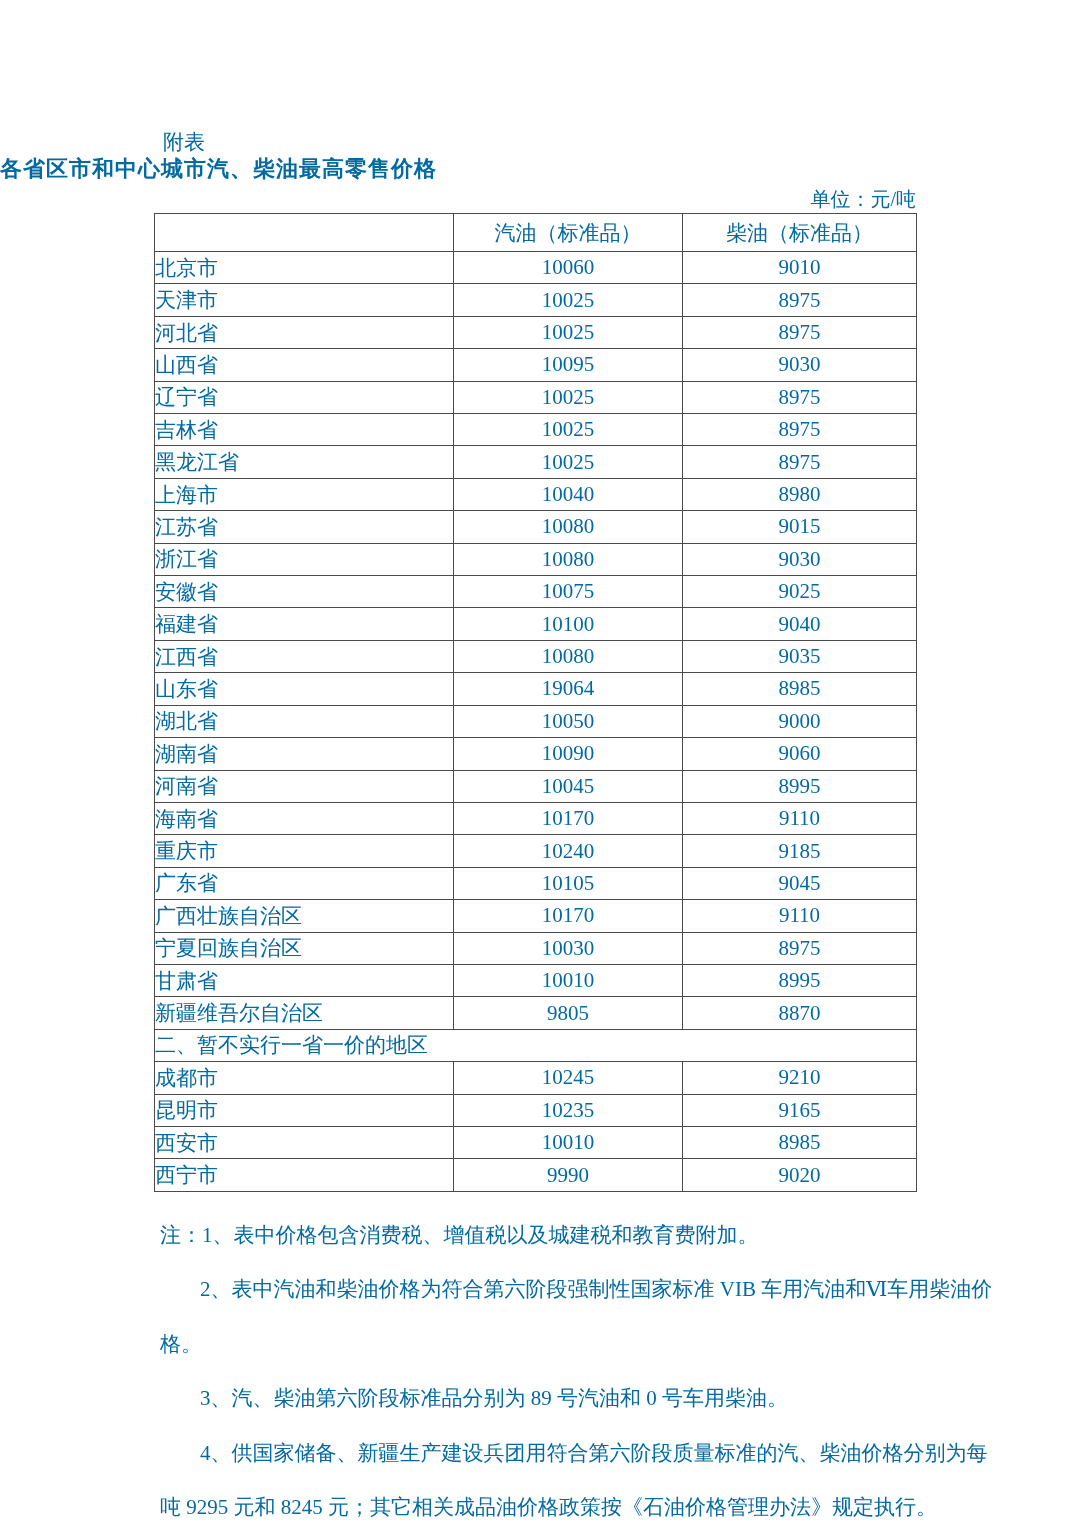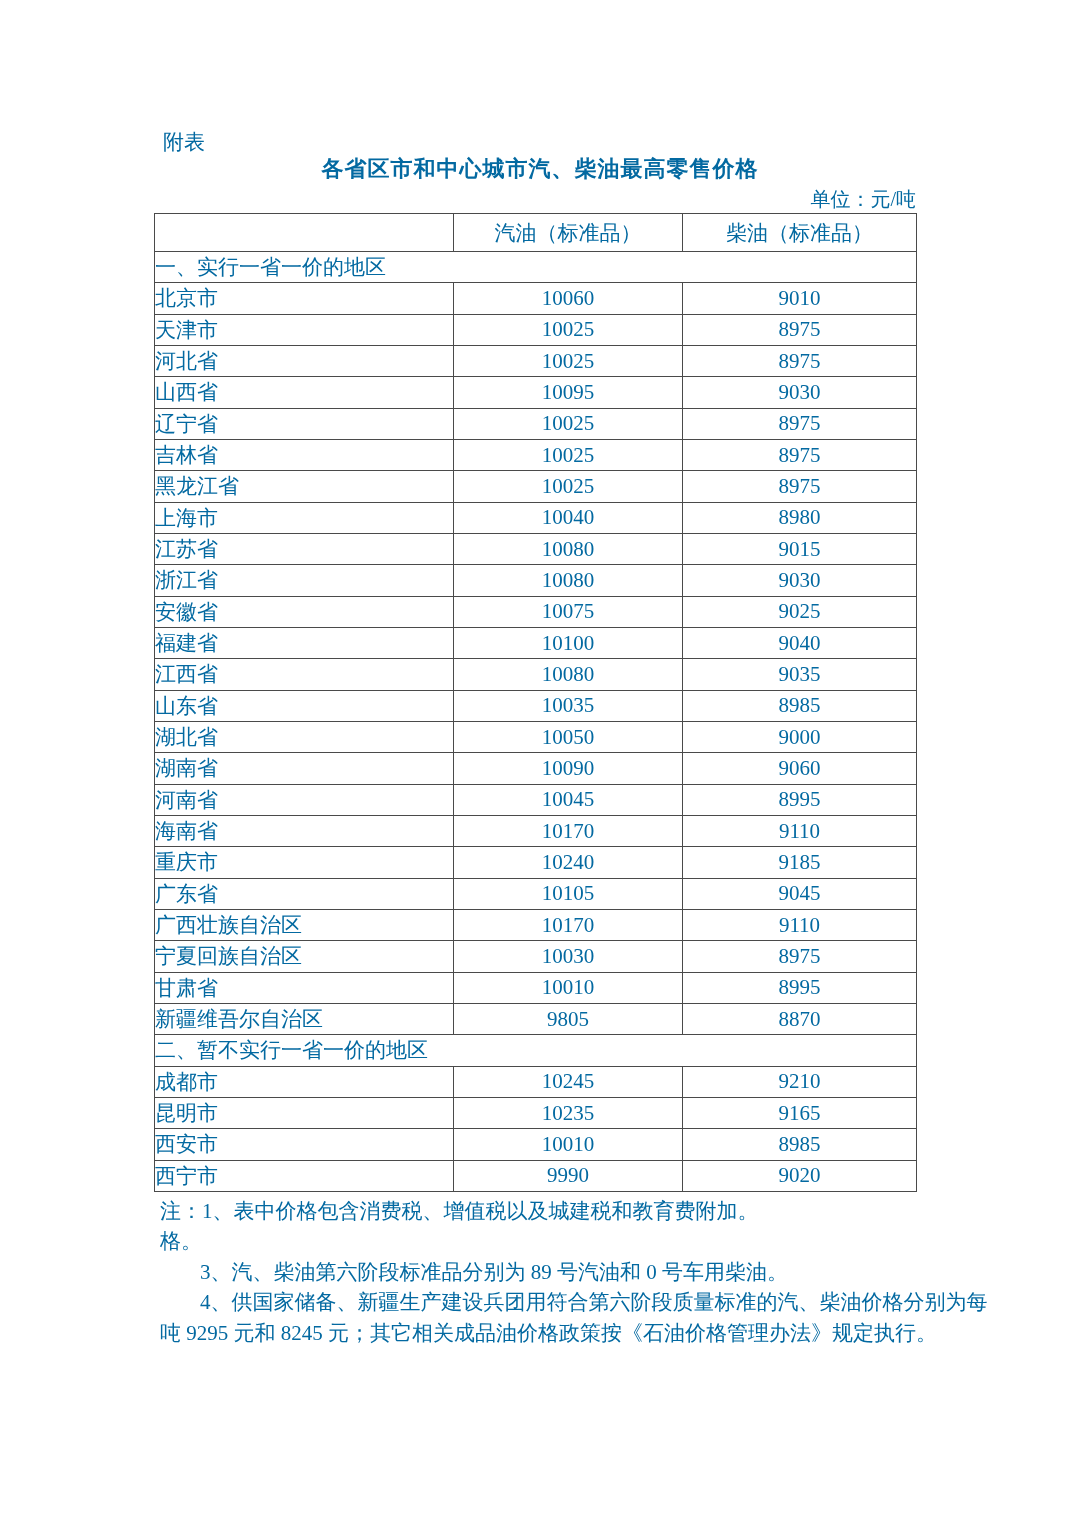--- a/index.html
+++ b/index.html
@@ -3,40 +3,40 @@
 <meta charset="utf-8">
 <style>
   html,body { margin:0; padding:0; background:#ffffff; }
   .page {
     position:relative; width:1080px; height:1527px; background:#ffffff;
     font-family:"Liberation Serif","DejaVu Serif",serif; color:#0369a1;
     overflow:hidden;
   }
   .appendix-label { position:absolute; left:163px; top:128px; font-size:21px; }
   .doc-title {
-    position:absolute; left:0; top:154px; width:1080px; text-align:center;
+    position:absolute; left:0; top:154px; width:1080px; 
     font-family:"Liberation Sans","DejaVu Sans",sans-serif; font-weight:700;
     font-size:22px; letter-spacing:1px;
   }
   .unit-label { position:absolute; top:186px; right:164px; font-size:20px; }
   table.price-table {
     position:absolute; left:154px; top:213px; width:762px; height:979px;
     border-collapse:collapse; table-layout:fixed; font-size:21px;
   }
   table.price-table th, table.price-table td {
     border:1.5px solid #4a4a4a; padding:0; vertical-align:middle;
     font-weight:normal; overflow:hidden; white-space:nowrap;
   }
   tr.head-row { height:38px; }
   th.col-head { text-align:center; }
   td.section-cell { text-align:left; padding-left:5px; }
   td.region-cell { text-align:left; padding-left:37px; }
   td.num-cell { text-align:center; }
   .notes { position:absolute; left:160px; top:1196px; width:790px; font-size:21px; line-height:30.4px; }
-  .note-line { white-space:nowrap; }
+  .note-line { white-space:nowrap;margin-top:24px; }
   .note-line.indented { padding-left:40px; }
 </style>
 </head>
 <body>
 
 <div class="page">
 
   <div class="appendix-label">附表</div>
   <div class="doc-title">各省区市和中心城市汽、柴油最高零售价格</div>
   <div class="unit-label">单位：元/吨</div>
@@ -47,23 +47,20 @@
       <col style="width:229px">
       <col style="width:234px">
     </colgroup>
     <tbody>
       <tr class="head-row">
         <th class="col-head"></th>
         <th class="col-head">汽油（标准品）</th>
         <th class="col-head">柴油（标准品）</th>
       </tr>
 
-      <tr>
-        <td class="section-cell" colspan="3">一、实行一省一价的地区</td>
-      </tr>
 
       <tr>
         <td class="region-cell">北京市</td>
         <td class="num-cell">10060</td>
         <td class="num-cell">9010</td>
       </tr>
       <tr>
         <td class="region-cell">天津市</td>
         <td class="num-cell">10025</td>
         <td class="num-cell">8975</td>
@@ -118,21 +115,21 @@
         <td class="num-cell">10100</td>
         <td class="num-cell">9040</td>
       </tr>
       <tr>
         <td class="region-cell">江西省</td>
         <td class="num-cell">10080</td>
         <td class="num-cell">9035</td>
       </tr>
       <tr>
         <td class="region-cell">山东省</td>
-        <td class="num-cell">10035</td>
+        <td class="num-cell">19064</td>
         <td class="num-cell">8985</td>
       </tr>
       <tr>
         <td class="region-cell">湖北省</td>
         <td class="num-cell">10050</td>
         <td class="num-cell">9000</td>
       </tr>
       <tr>
         <td class="region-cell">湖南省</td>
         <td class="num-cell">10090</td>
@@ -201,19 +198,20 @@
       <tr>
         <td class="region-cell">西宁市</td>
         <td class="num-cell">9990</td>
         <td class="num-cell">9020</td>
       </tr>
     </tbody>
   </table>
 
   <div class="notes">
     <div class="note-line">注：1、表中价格包含消费税、增值税以及城建税和教育费附加。</div>
+    <div class="note-line indented">2、表中汽油和柴油价格为符合第六阶段强制性国家标准 VIB 车用汽油和Ⅵ车用柴油价</div>
     <div class="note-line">格。</div>
     <div class="note-line indented">3、汽、柴油第六阶段标准品分别为 89 号汽油和 0 号车用柴油。</div>
     <div class="note-line indented">4、供国家储备、新疆生产建设兵团用符合第六阶段质量标准的汽、柴油价格分别为每</div>
     <div class="note-line">吨 9295 元和 8245 元；其它相关成品油价格政策按《石油价格管理办法》规定执行。</div>
   </div>
 
 </div>
 
 </body></html>

